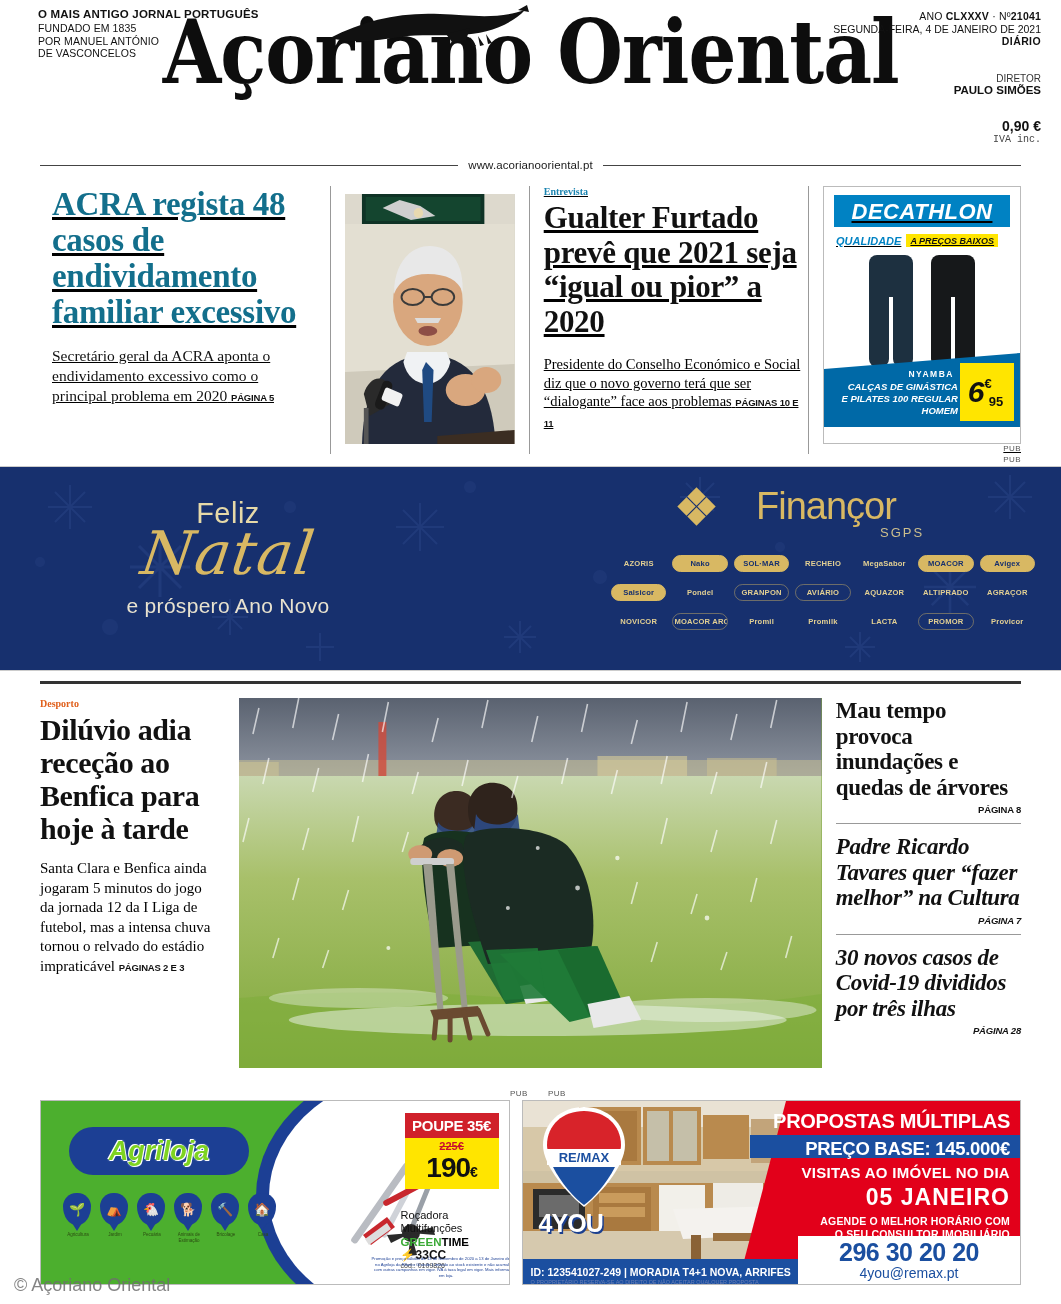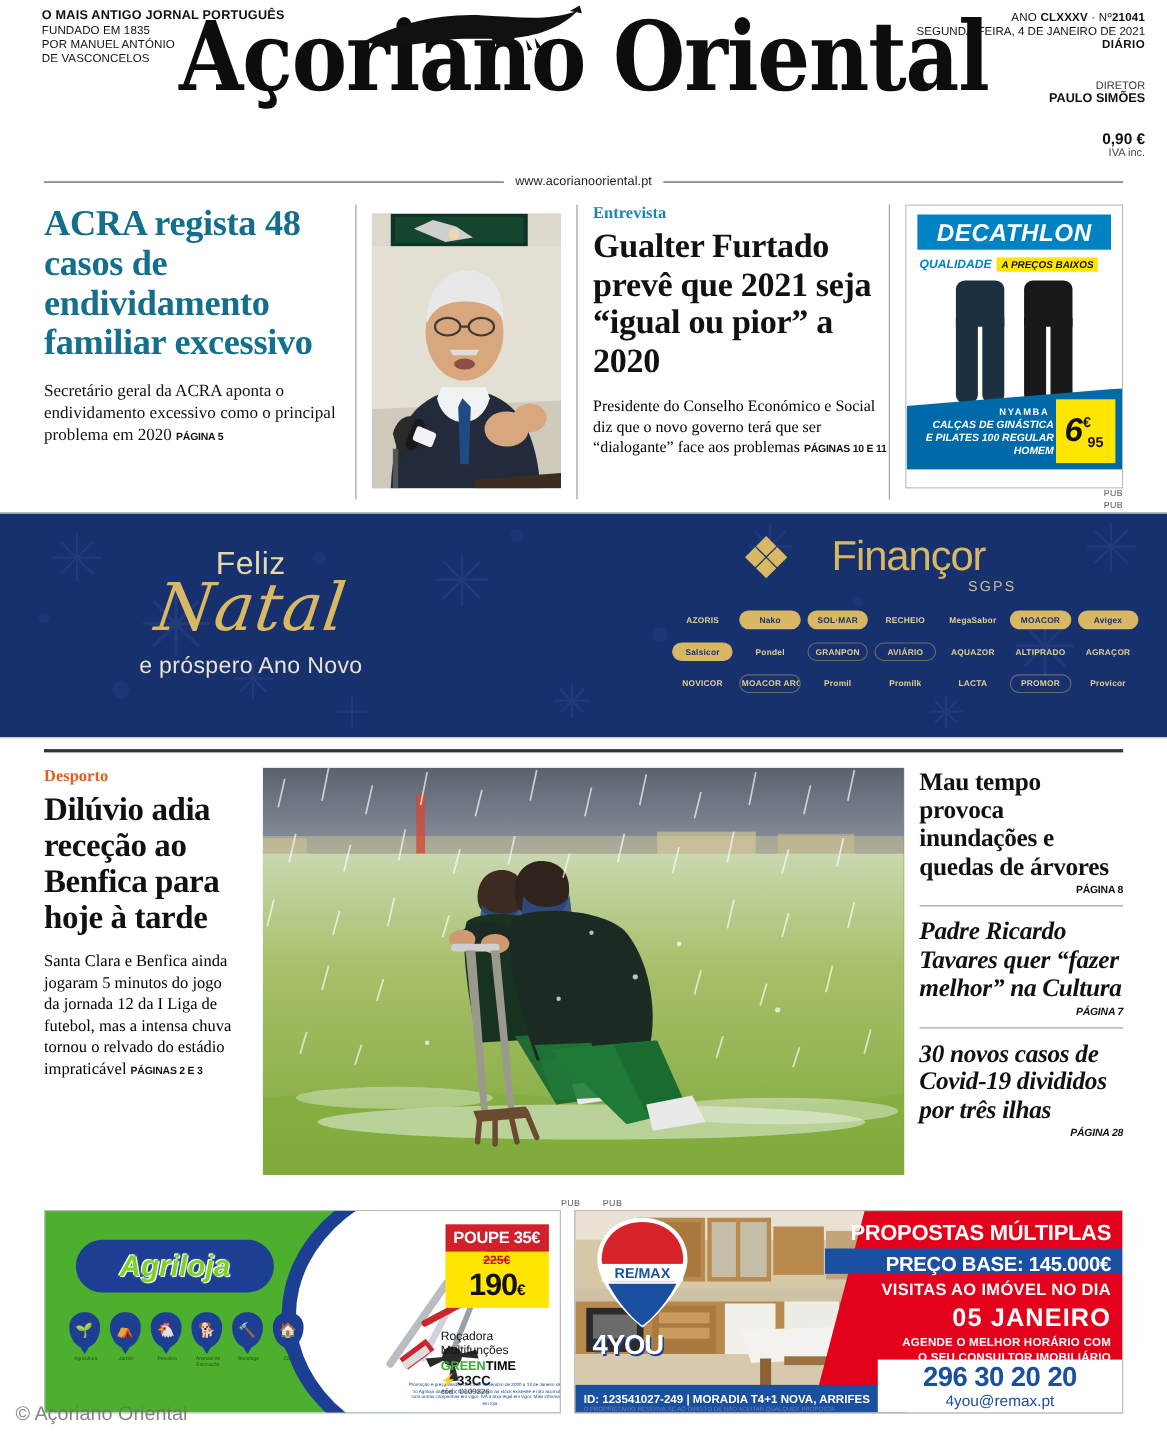--- a/index.html
+++ b/index.html
@@ -23,21 +23,21 @@
     position: absolute; right: 20px; top: 10px; width: 230px; text-align: right;
     font-family: "Liberation Sans", sans-serif; color:#111;
   }
   .mh-right .ano { font-size: 10.5px; letter-spacing: .2px; }
   .mh-right .ano b { font-weight: 700; }
   .mh-right .date { font-size: 10.5px; margin-top: 1px; }
   .mh-right .diario { font-size: 10.5px; font-weight: 700; letter-spacing:.4px; }
   .mh-right .dirlabel { font-size: 10px; margin-top: 26px; color:#333; }
   .mh-right .dirname { font-size: 11.5px; font-weight: 700; }
   .mh-right .price { font-size: 14px; font-weight: 700; margin-top: 22px; }
-  .mh-right .iva { font-size: 10px; color:#444; }
+  .mh-right .iva { font-size: 10px; color:#444;font-family:Liberation Mono, monospace; }
 
   .logo-wrap {
     position: absolute; left: 0; right: 0; top: 22px;
     display: flex; align-items: flex-end; justify-content: center;
   }
   .logo-text {
     font-family: "DejaVu Serif", serif;
     font-size: 74px; font-weight: 700; letter-spacing: -1px;
     color: #0d0d0d; line-height: 1;
     transform: scaleY(1.18) scaleX(1.02);
@@ -50,21 +50,21 @@
     position: relative; margin: 16px 40px 0 40px; height: 18px;
     display: flex; align-items: center; gap: 10px;
   }
   .urlbar .rule { flex: 1; height: 1px; background: #444; }
   .urlbar .url {
     font-family: "Liberation Sans", sans-serif; font-size: 11.5px; color: #1a1a1a;
     letter-spacing: .1px;
   }
 
   
-  .topsec { position: relative; margin: 12px 40px 0 40px; display: flex; height: 268px; }
+  .topsec { position: relative; margin: 12px 40px 0 52px; display: flex; height: 268px; text-decoration: underline; }
   .col-lead { width: 290px; padding-right: 14px; }
   .col-lead h1 {
     font-family: "Liberation Serif", serif;
     font-size: 33px; line-height: 36px; font-weight: 700;
     color: #136f8c; letter-spacing: -.3px;
   }
   .col-lead .standfirst {
     margin-top: 16px; font-size: 15.5px; line-height: 20px; color:#111;
   }
   .pageref {
@@ -72,21 +72,21 @@
     font-weight: 700; letter-spacing: -.2px; color:#111;
   }
   .vline { width: 1px; background:#999; margin: 0 0 0 0; align-self: stretch; }
 
   .col-photo { width: 205px; padding: 8px 14px 0 14px; }
   .photo-interview {
     width: 100%; height: 250px; position: relative; overflow: hidden; background:#d9d6cc;
   }
   .col-int { width: 290px; padding-left: 14px; }
   .kicker {
-    font-family: "Liberation Serif", serif; font-weight:700; font-size: 15px;
+    font-family: "Liberation Serif", serif; font-weight:700; font-size: 10px;
     color: #1b84b0; margin-bottom: 4px;
   }
   .kicker.orange { color:#e0601c; }
   .col-int h2 {
     font-size: 31px; line-height: 34.5px; font-weight: 700; color:#111;
     letter-spacing:-.3px;
   }
   .col-int .standfirst { margin-top: 16px; font-size: 14.5px; line-height: 18.5px; }
 
   .col-ad { width: 212px; padding-left: 14px; position: relative; }

